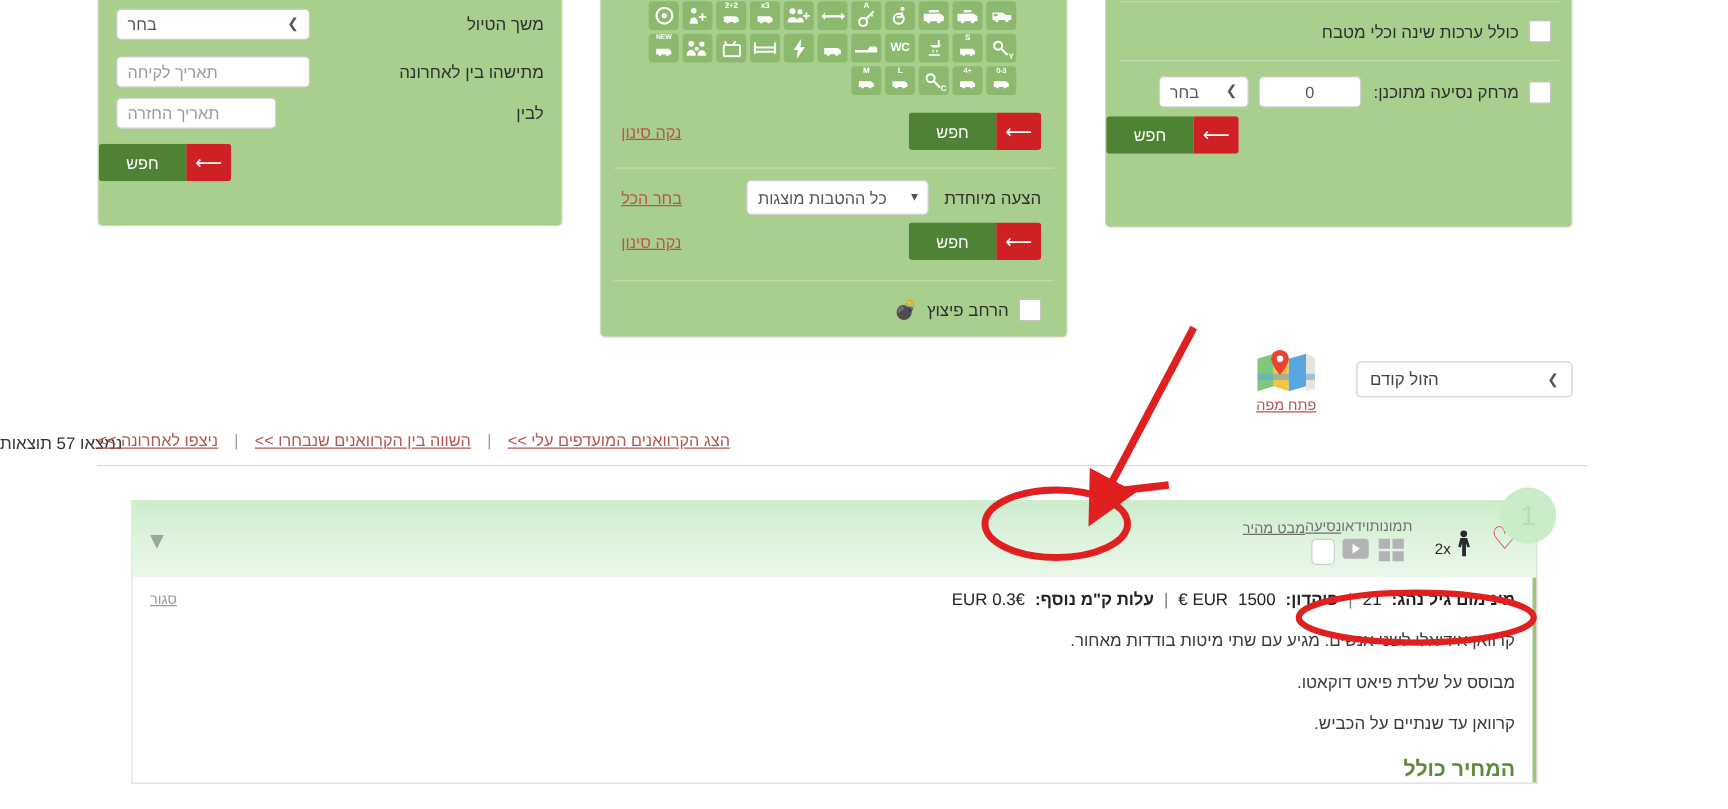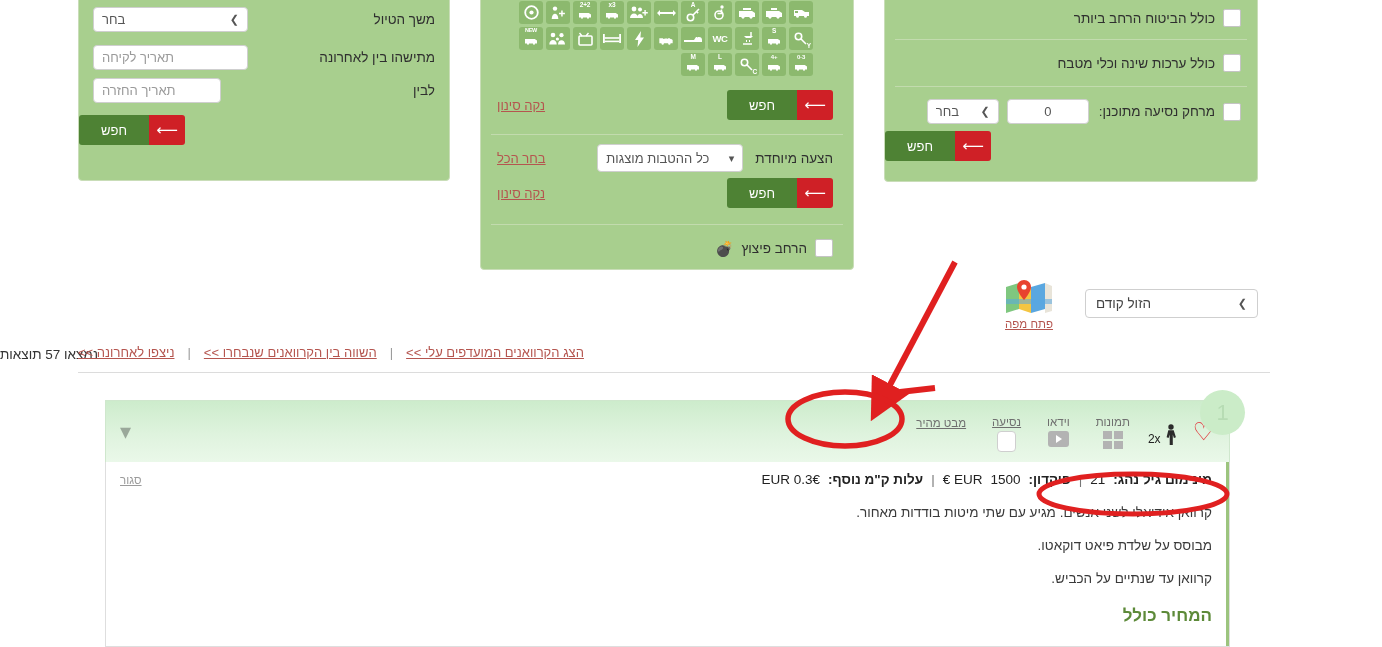--- a/index.html
+++ b/index.html
@@ -213,21 +213,21 @@
     width: 45px; height: 45px;
     border-radius: 50%;
     background: #cbecc8;
     color: #b7dcb4;
     font-size: 22px;
     display: flex; align-items: center; justify-content: center;
   }
 
   #card-body {
     position: relative;
-    height: 185px;
+    height: 165px;
     background: #fff;
     border: 1px solid #dedede;
     border-top: none;
     box-sizing: border-box;
   }
   #detail-col {
     position: absolute;
     right: 0; top: 0;
     width: 1008px;
     height: 100%;
@@ -545,24 +545,20 @@
 
     <div style="display:flex; align-items:center; padding:14px 20px 0 16px;">
       <span class="cbx"></span>
       <span class="panel-label">הרחב פיצוץ</span>
       <span style="margin-inline-start:7px; font-size:15px; line-height:1;">💣</span>
     </div>
   </div>
 
   <div class="panel" style="left:884px; top:-42px; width:374px; height:224px; padding-top:42px;">
 
-    <div style="display:flex; align-items:center; padding:8px 16px 12px 16px;">
-      <span class="cbx"></span>
-      <span class="panel-label">כולל הביטוח הרחב ביותר</span>
-    </div>
 
     <div class="divline"></div>
 
     <div style="display:flex; align-items:center; padding:14px 16px 14px 16px;">
       <span class="cbx"></span>
       <span class="panel-label">כולל ערכות שינה וכלי מטבח</span>
     </div>
 
     <div class="divline"></div>
 
@@ -616,21 +612,21 @@
   <div id="hr-line"></div>
 
   <div id="card">
 
     <div id="card-header">
 
       <div class="badge1">1</div>
 
       <span style="order:9; margin-inline-start:auto; color:#9aa89a; font-size:22px; line-height:1;">▾</span>
 
-      <div style="order:5; display:flex; flex-direction:row-reverse; align-items:flex-start; gap:26px; margin-inline-start:18px; margin-top:4px;">
+      <div style="order:5; display:flex; flex-direction:row-reverse; align-items:flex-start; margin-inline-start:18px; margin-top:4px;">
         <div class="tabitem" style="margin-top:1px;">
           <span class="tlabel">מבט מהיר</span>
         </div>
         <div class="tabitem">
           <span class="tlabel">נסיעה</span>
           <span style="width:17px;height:19px;border:1px solid #cfcfcf;border-radius:4px;background:#fff;"></span>
         </div>
         <div class="tabitem">
           <span class="tlabel plain">וידאו</span>
           <span style="width:21px;height:16px;background:#b3b3b3;border-radius:3px;display:flex;align-items:center;justify-content:center;">

